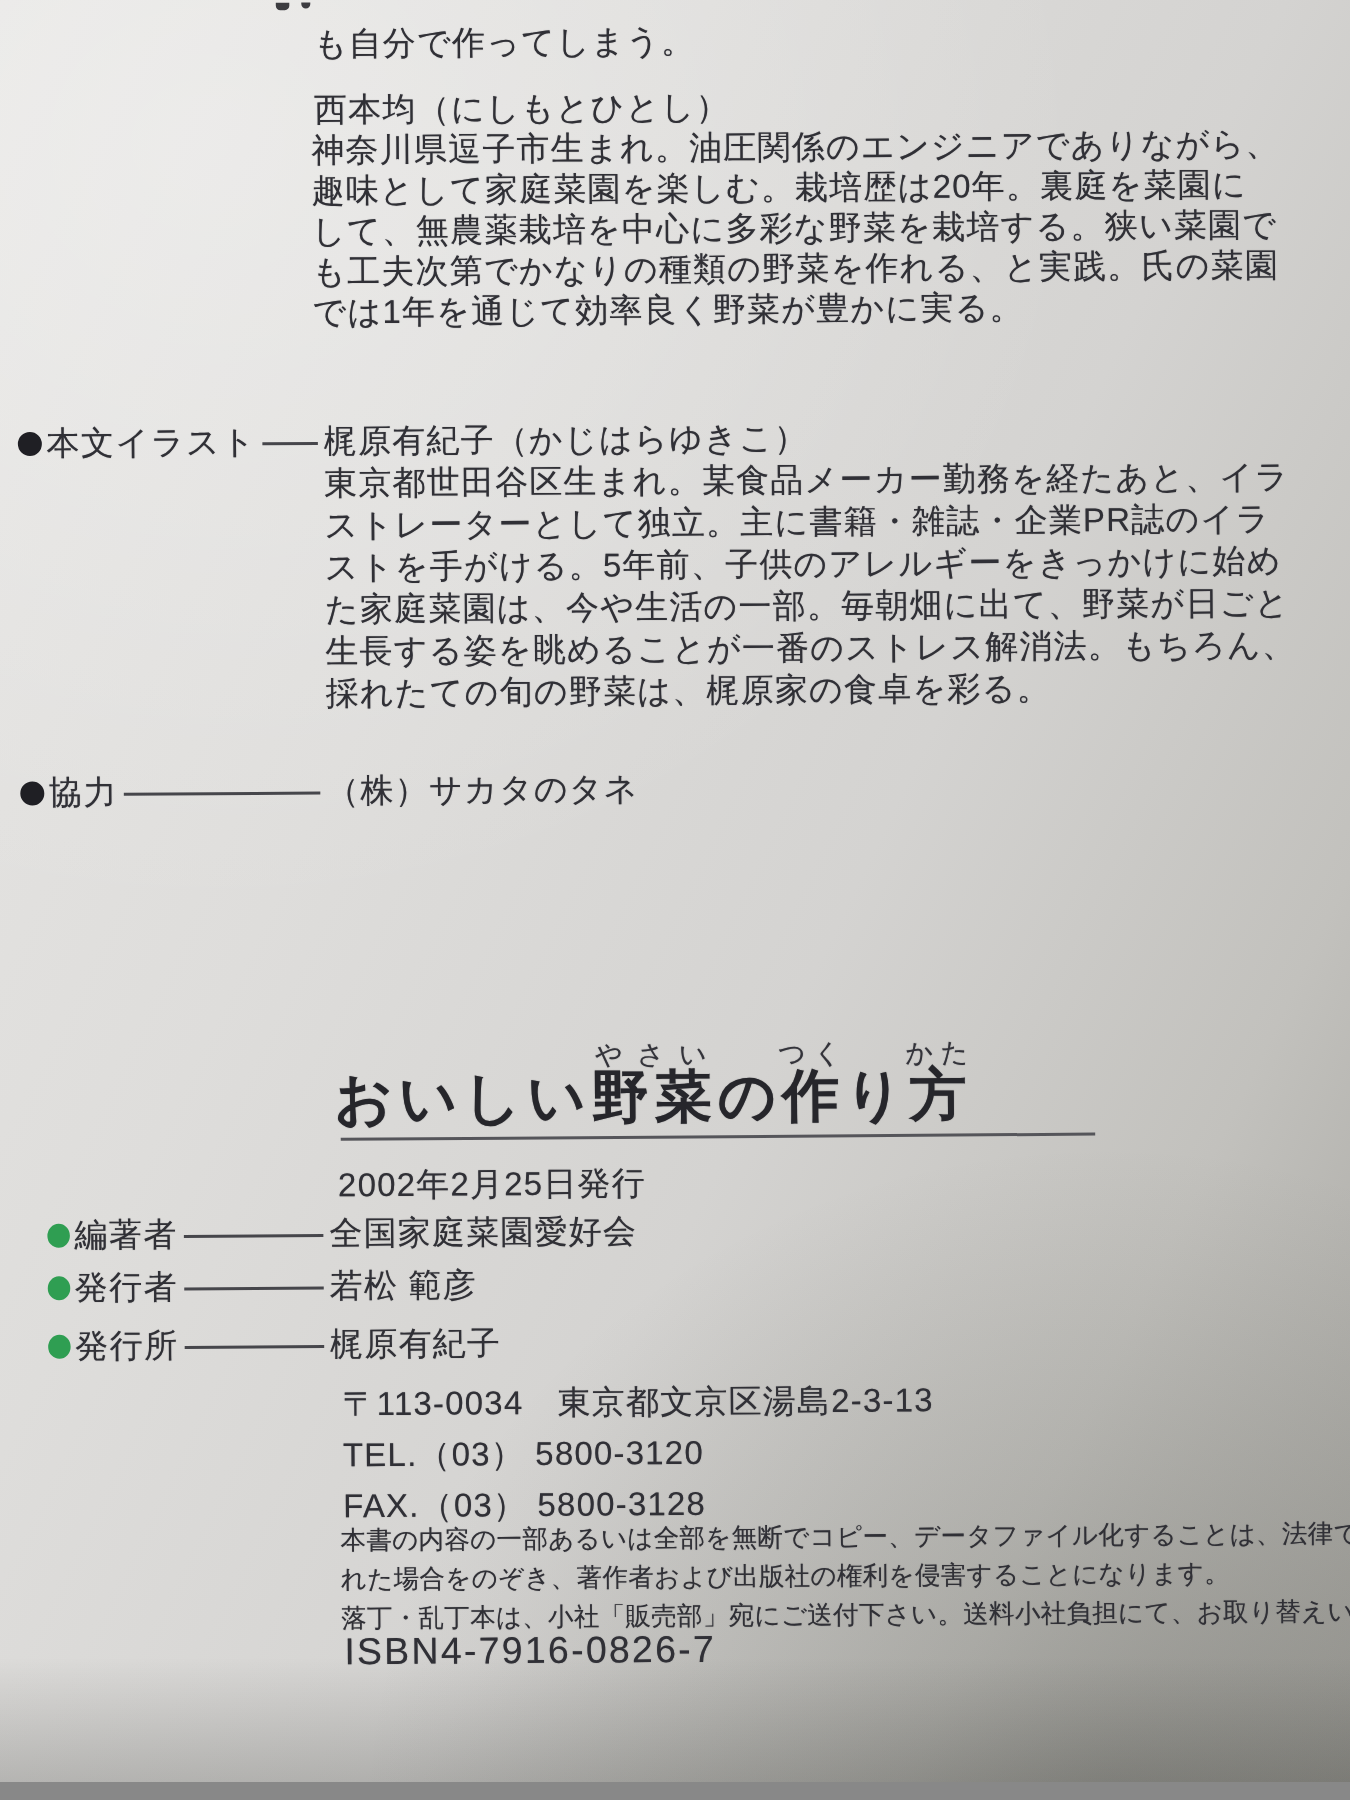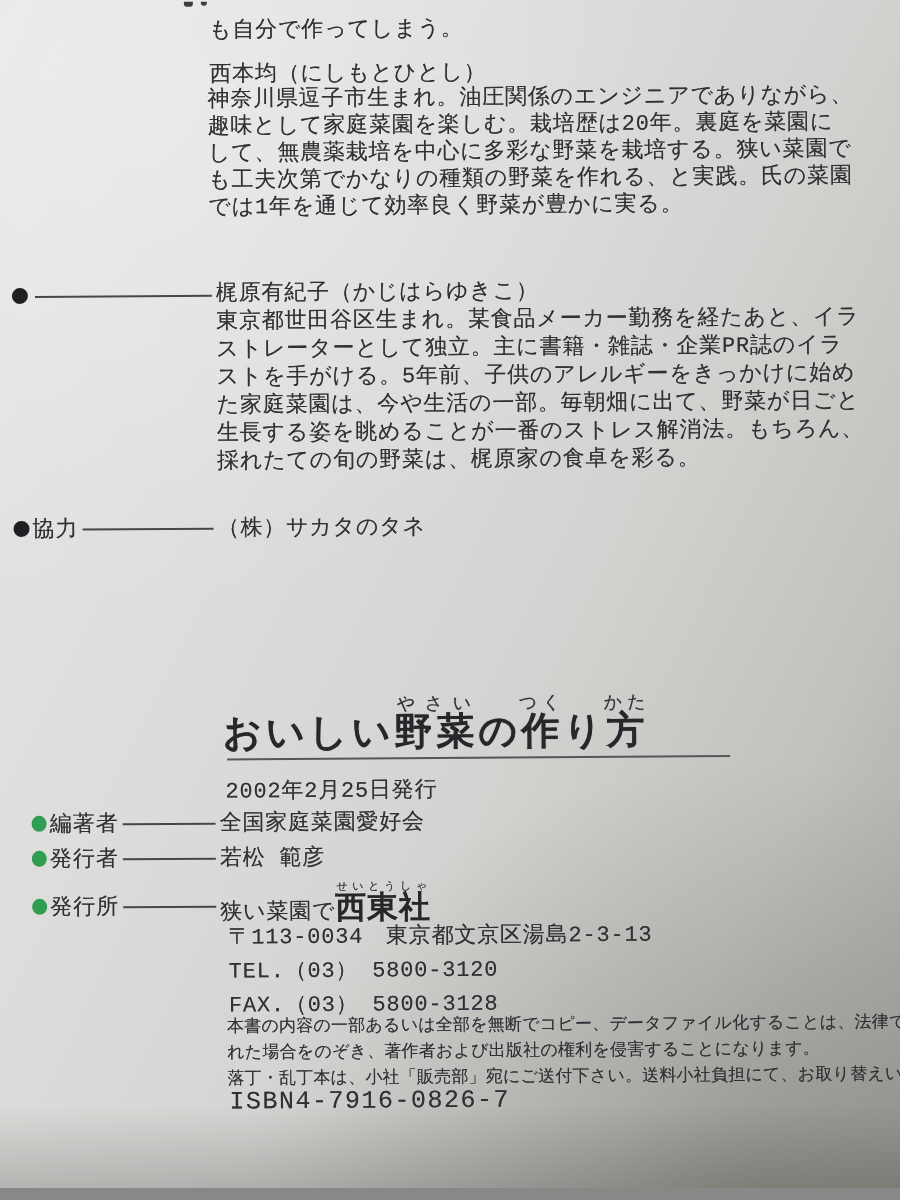--- a/index.html
+++ b/index.html
@@ -1,20 +1,20 @@
 <!DOCTYPE html>
 <html><head>
 <meta charset="utf-8">
 <style>
   html,body{margin:0;padding:0;background:#888;}
   #photo{
     position:relative;
     width:900px;height:1188px;
     overflow:hidden;
-    font-family:Liberation Mono, monospace;
+    font-family:Liberation Sans, sans-serif;
     color:#303036;
     background:
       linear-gradient(to bottom, rgba(0,0,0,0) 93%, rgba(45,46,42,0.22) 100%),
       radial-gradient(95% 65% at 82% 102%, rgba(58,60,53,0.26), rgba(0,0,0,0) 58%),
       radial-gradient(120% 80% at 15% 8%, rgba(255,255,255,0.30), rgba(255,255,255,0) 55%),
       linear-gradient(116deg,#e7e6e4 0%,#dedddb 32%,#d4d3d1 58%,#c2c1bd 80%,#a4a39e 100%);
   }
   #sheet{position:absolute;inset:0;transform:rotate(-0.4deg);}
   .t{position:absolute;white-space:nowrap;font-size:22px;letter-spacing:0.8px;
      text-shadow:0 0 0.6px rgba(48,48,54,0.55);}
@@ -51,20 +51,21 @@
     <div class="t" style="left:213px;top:57px;">西本均（にしもとひとし）</div>
     <div class="t vline" style="left:211px;top:85px;">神奈川県逗子市生まれ。油圧関係のエンジニアでありながら、</div>
     <div class="t vline" style="left:211px;top:112px;">趣味として家庭菜園を楽しむ。栽培歴は20年。裏庭を菜園に</div>
     <div class="t vline" style="left:211px;top:139px;">して、無農薬栽培を中心に多彩な野菜を栽培する。狭い菜園で</div>
     <div class="t vline" style="left:211px;top:166px;">も工夫次第でかなりの種類の野菜を作れる、と実践。氏の菜園</div>
     <div class="t vline" style="left:211px;top:193px;">では1年を通じて効率良く野菜が豊かに実る。</div>
 
     <div class="prow" style="top:279px;align-items:flex-start;">
       <div class="lblbox" style="height:28px;">
         <span class="bullet"></span>
+        <span class="lbl">本文イラスト</span>
         <span class="leader"></span>
       </div>
       <div class="vblock">
         <div>梶原有紀子（かじはらゆきこ）</div>
         <div>東京都世田谷区生まれ。某食品メーカー勤務を経たあと、イラ</div>
         <div>ストレーターとして独立。主に書籍・雑誌・企業PR誌のイラ</div>
         <div>ストを手がける。5年前、子供のアレルギーをきっかけに始め</div>
         <div>た家庭菜園は、今や生活の一部。毎朝畑に出て、野菜が日ごと</div>
         <div>生長する姿を眺めることが一番のストレス解消法。もちろん、</div>
         <div>採れたての旬の野菜は、梶原家の食卓を彩る。</div>
@@ -106,22 +107,21 @@
       <div class="vblock">若松 範彦</div>
     </div>
 
     <div class="prow" style="top:880px;left:30px;align-items:center;">
       <div class="lblbox" style="flex:0 0 188px;">
         <span class="bullet green"></span>
         <span class="lbl">発行所</span>
         <span class="leader"></span>
       </div>
       <div class="vblock" style="display:flex;align-items:baseline;">
-        <span>狭い菜園で</span>
-          <ruby class="pubname"><span>西東社</span><rt>せいとうしゃ</rt></ruby>
+        <span>梶原有紀子</span>
       </div>
     </div>
 
     <div class="t" style="left:226px;top:920px;">〒113-0034　東京都文京区湯島2-3-13</div>
     <div class="t" style="left:226px;top:954px;">TEL.（03） 5800-3120</div>
     <div class="t" style="left:226px;top:988px;">FAX.（03） 5800-3128</div>
 
     <div class="t notice" style="left:224px;top:1013px;">本書の内容の一部あるいは全部を無断でコピー、データファイル化することは、法律で認め</div>
     <div class="t notice" style="left:224px;top:1039px;">れた場合をのぞき、著作者および出版社の権利を侵害することになります。</div>
     <div class="t notice" style="left:224px;top:1065px;">落丁・乱丁本は、小社「販売部」宛にご送付下さい。送料小社負担にて、お取り替えいたしま</div>

